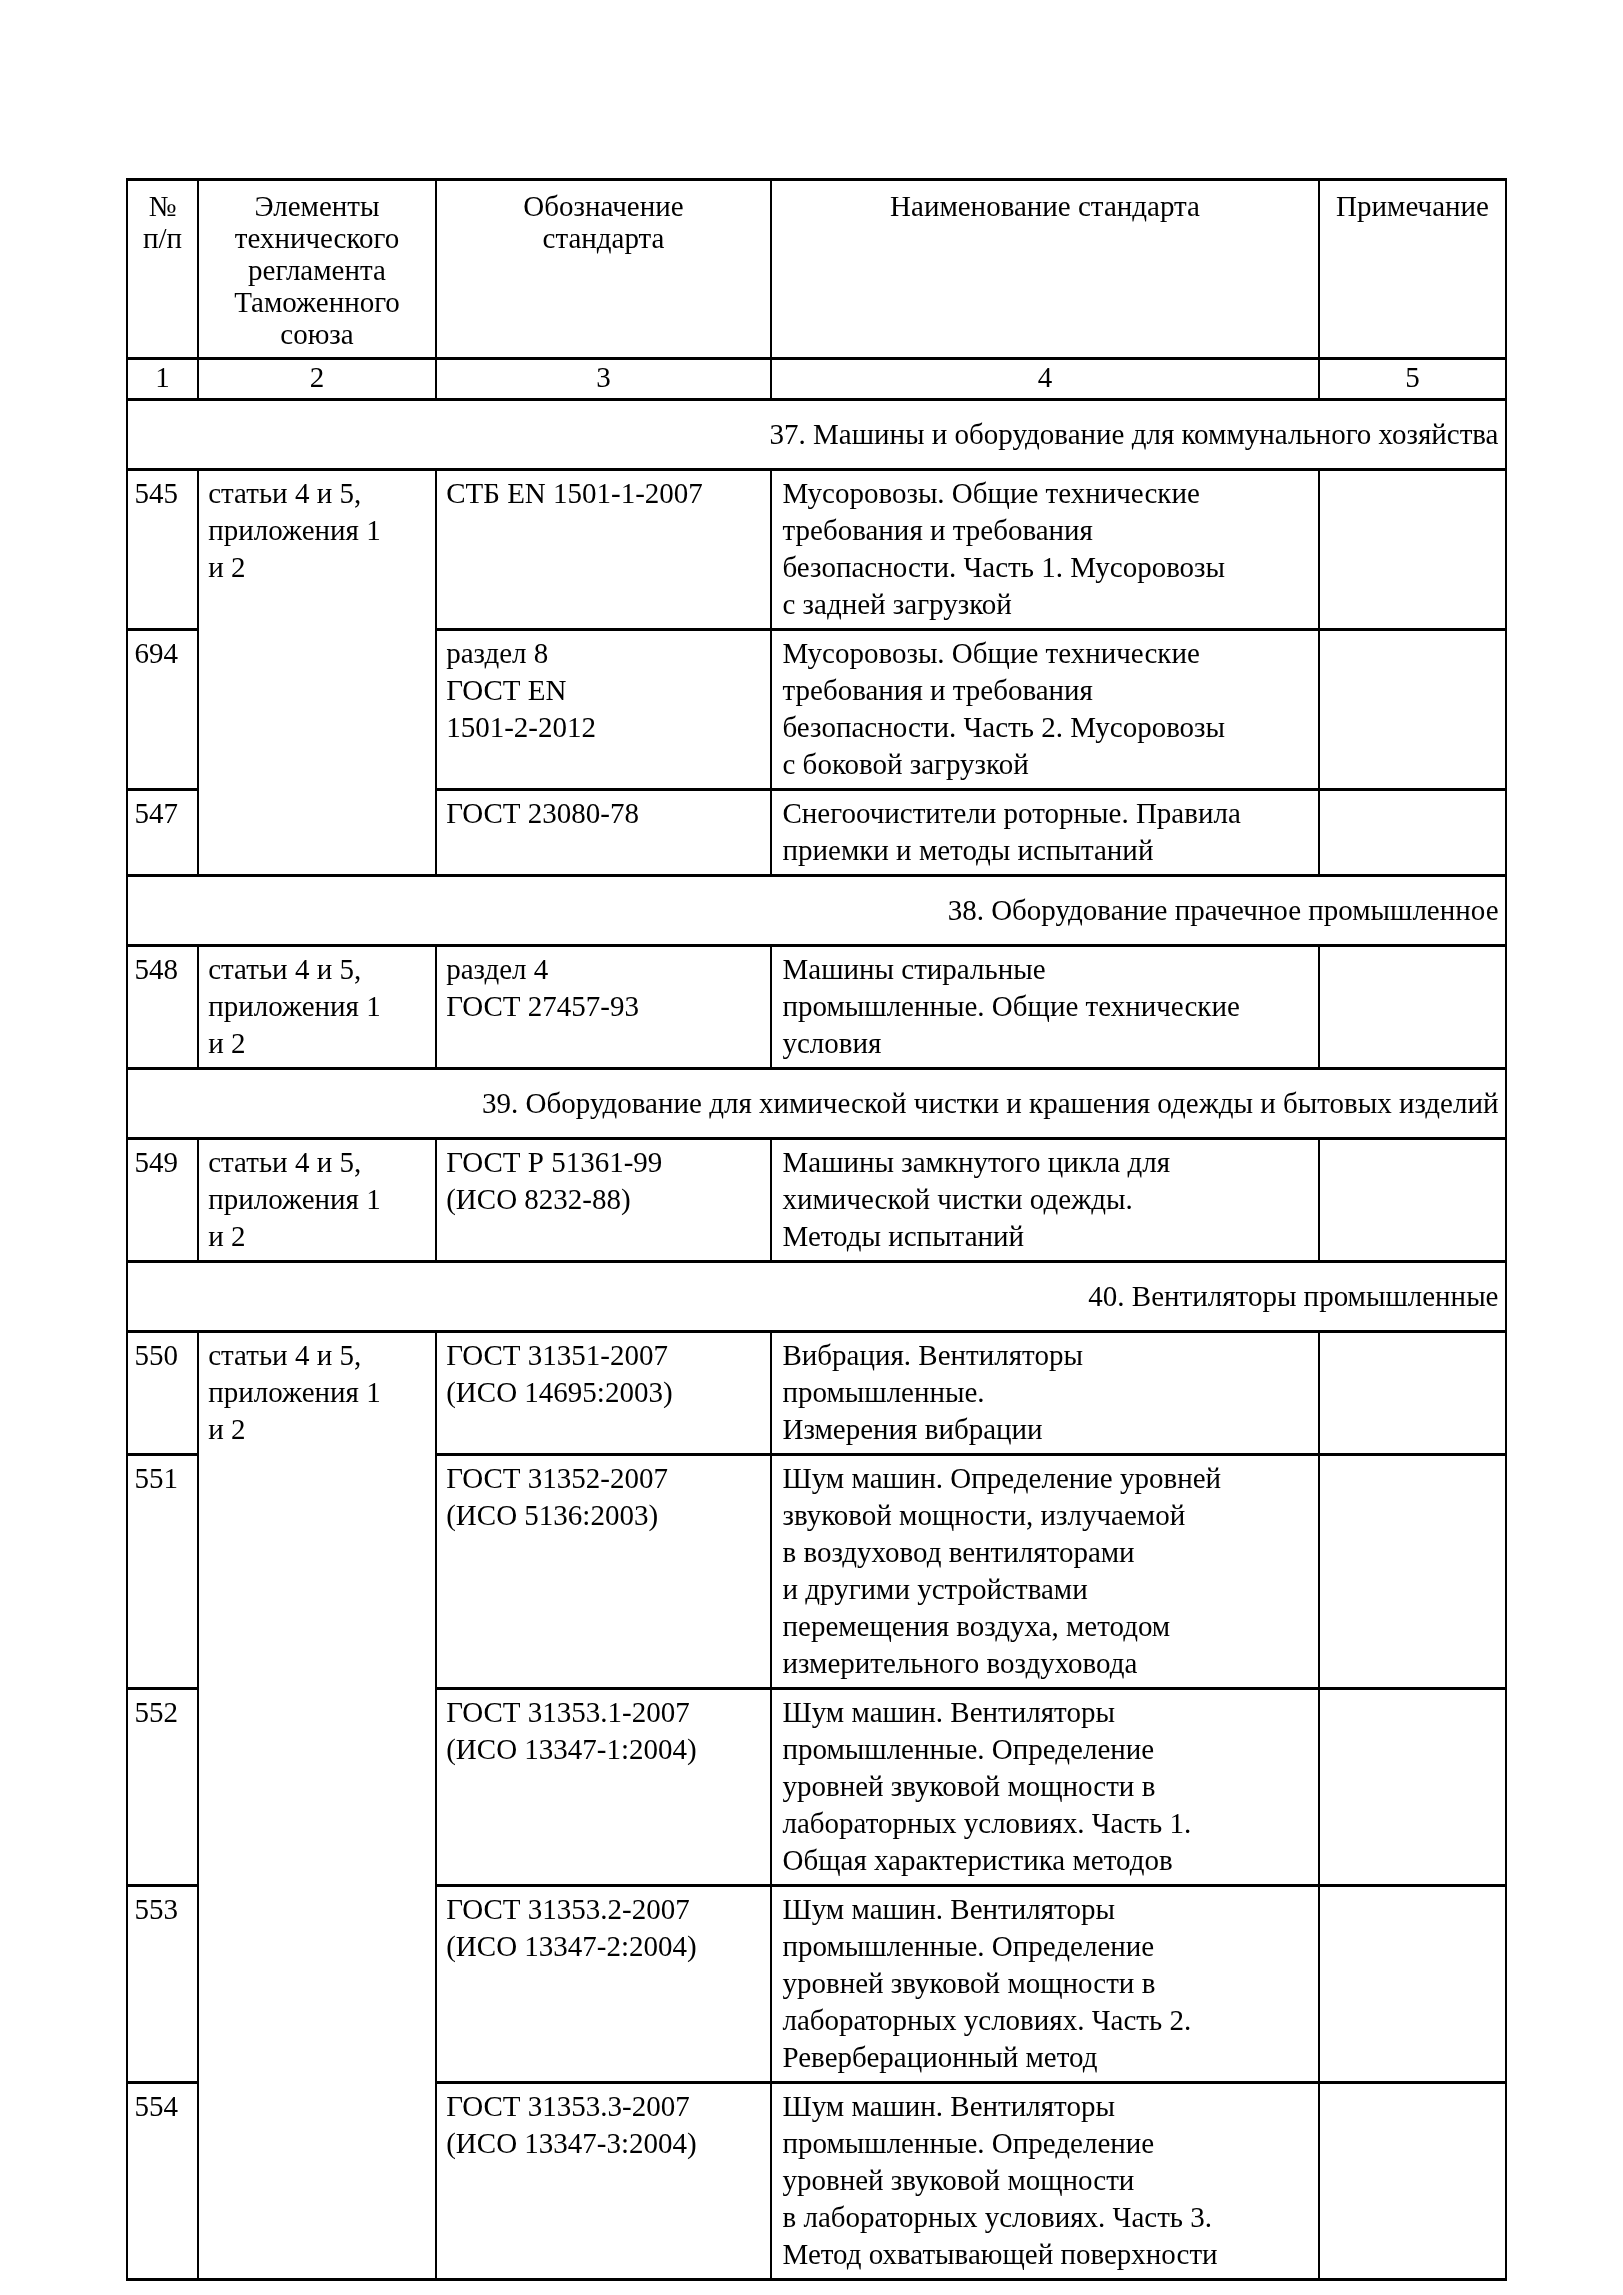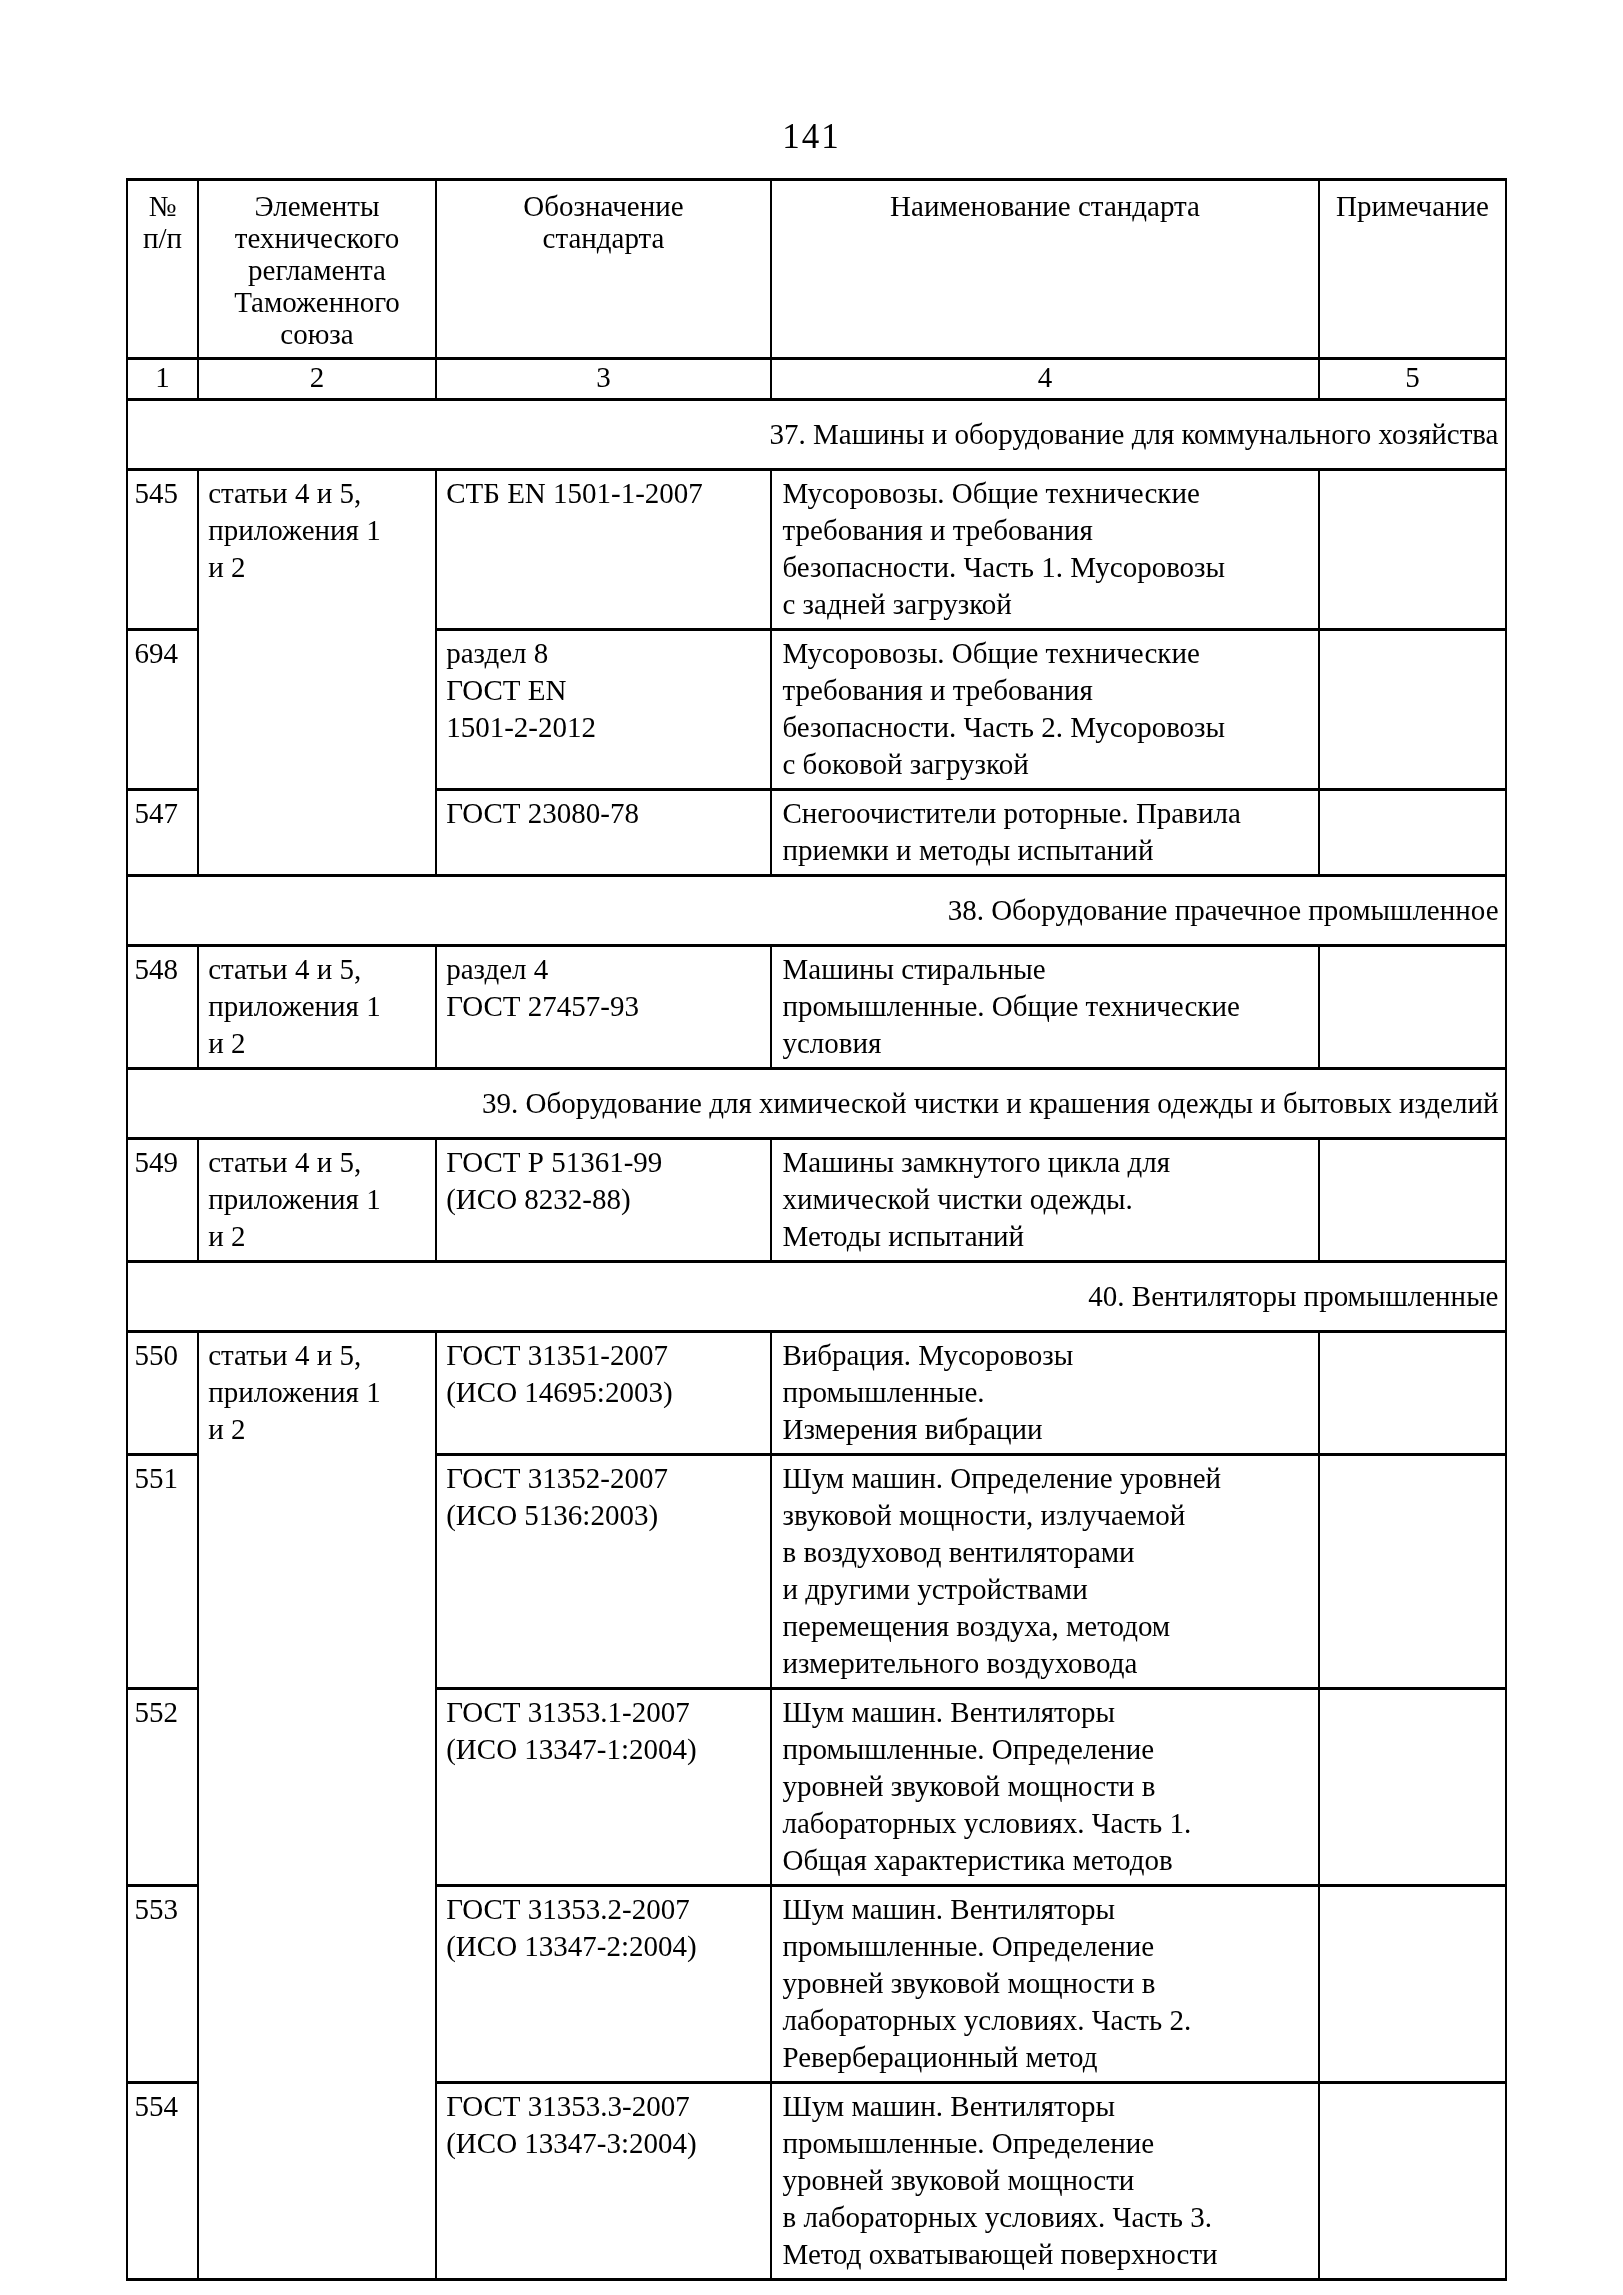--- a/index.html
+++ b/index.html
@@ -69,21 +69,20 @@
   td.el   { line-height: 37px; padding: 3.9px 5.2px 5.2px 9.2px; margin-left: 25px; }
   td.des  { line-height: 37px; padding: 3.9px 5.2px 5.2px 9.2px; }
   td.nm   { line-height: 37px; padding: 3.9px 6.5px 5.2px 10.5px; }
   td.note { line-height: 37px; padding: 3.9px 3.9px 5.2px; }
 </style>
 </head>
 <body>
 
 <div class="page">
 
-  <div class="page-num">141</div>
 
   <table class="doc-table">
     <colgroup>
       <col class="c1">
         <col class="c2">
         <col class="c3">
         <col class="c4">
         <col class="c5">
     </colgroup>
 
@@ -179,21 +178,21 @@
     <tr>
       <td class="section" colspan="5">40. Вентиляторы промышленные</td>
     </tr>
     <tr>
       <td class="num">550</td>
       <td class="el" rowspan="5">статьи 4 и 5,
 приложения 1
 и 2</td>
       <td class="des">ГОСТ 31351-2007
 (ИСО 14695:2003)</td>
-      <td class="nm">Вибрация. Мусоровозы
+      <td class="nm">Вибрация. Вентиляторы
 промышленные.
 Измерения вибрации</td>
       <td class="note"></td>
     </tr>
     <tr>
       <td class="num">551</td>
       <td class="des">ГОСТ 31352-2007
 (ИСО 5136:2003)</td>
       <td class="nm">Шум машин. Определение уровней
 звуковой мощности, излучаемой

